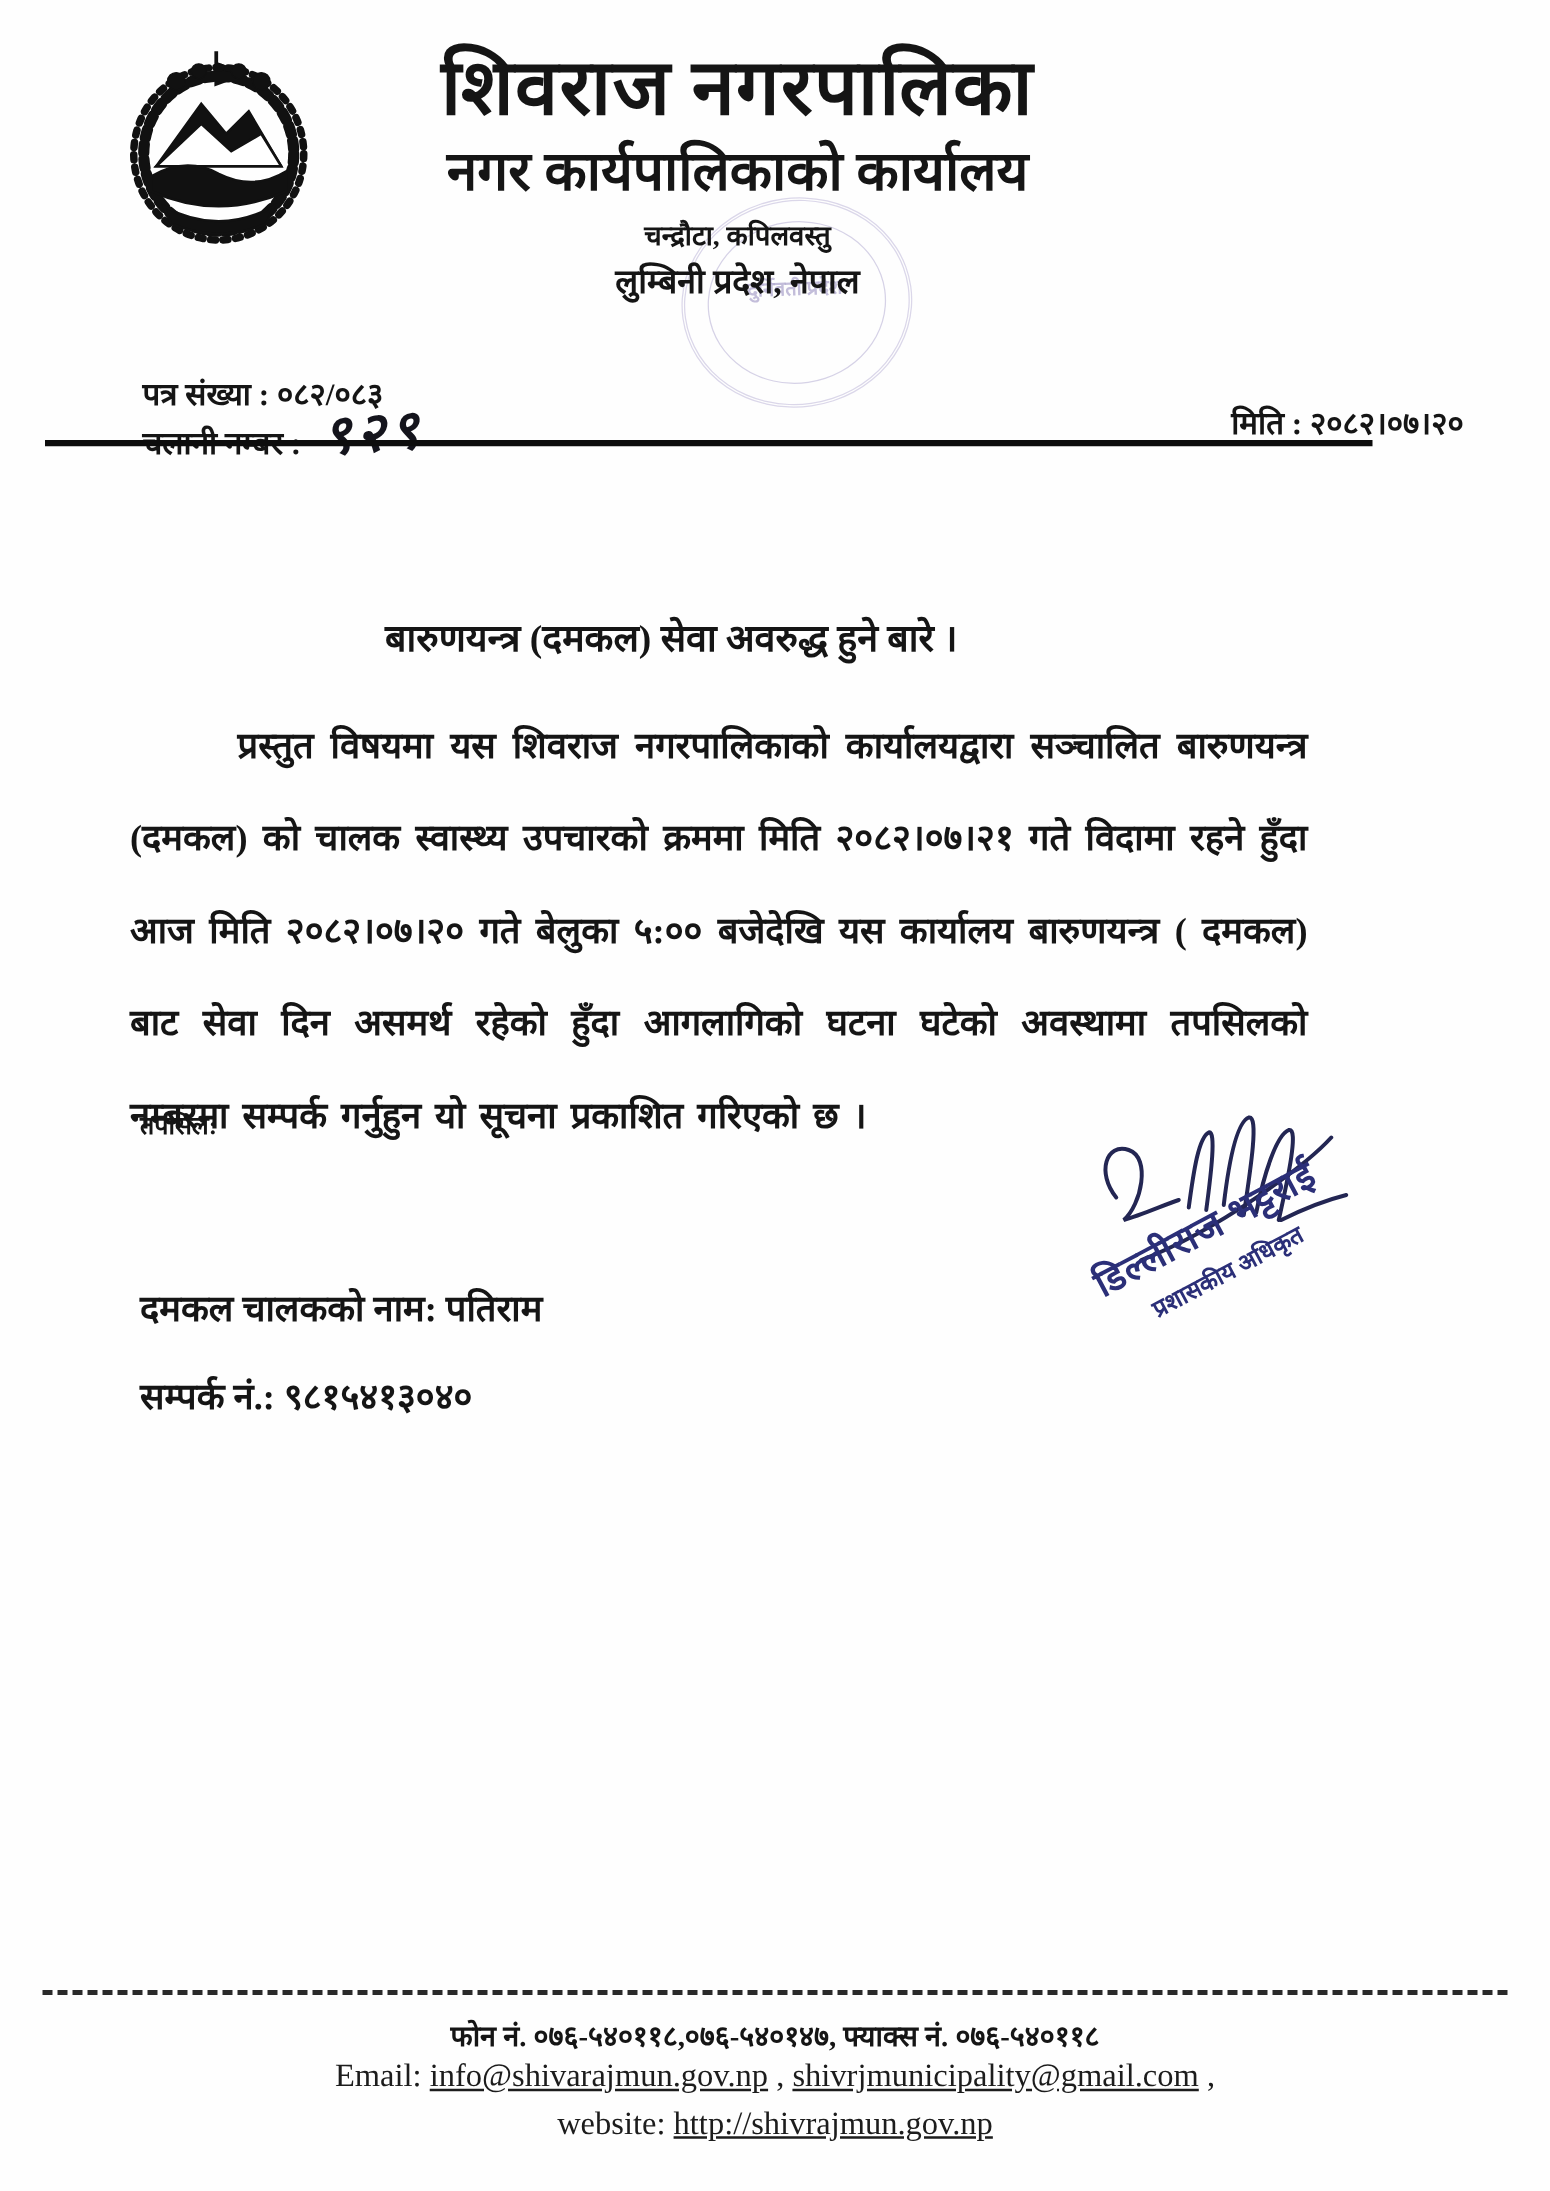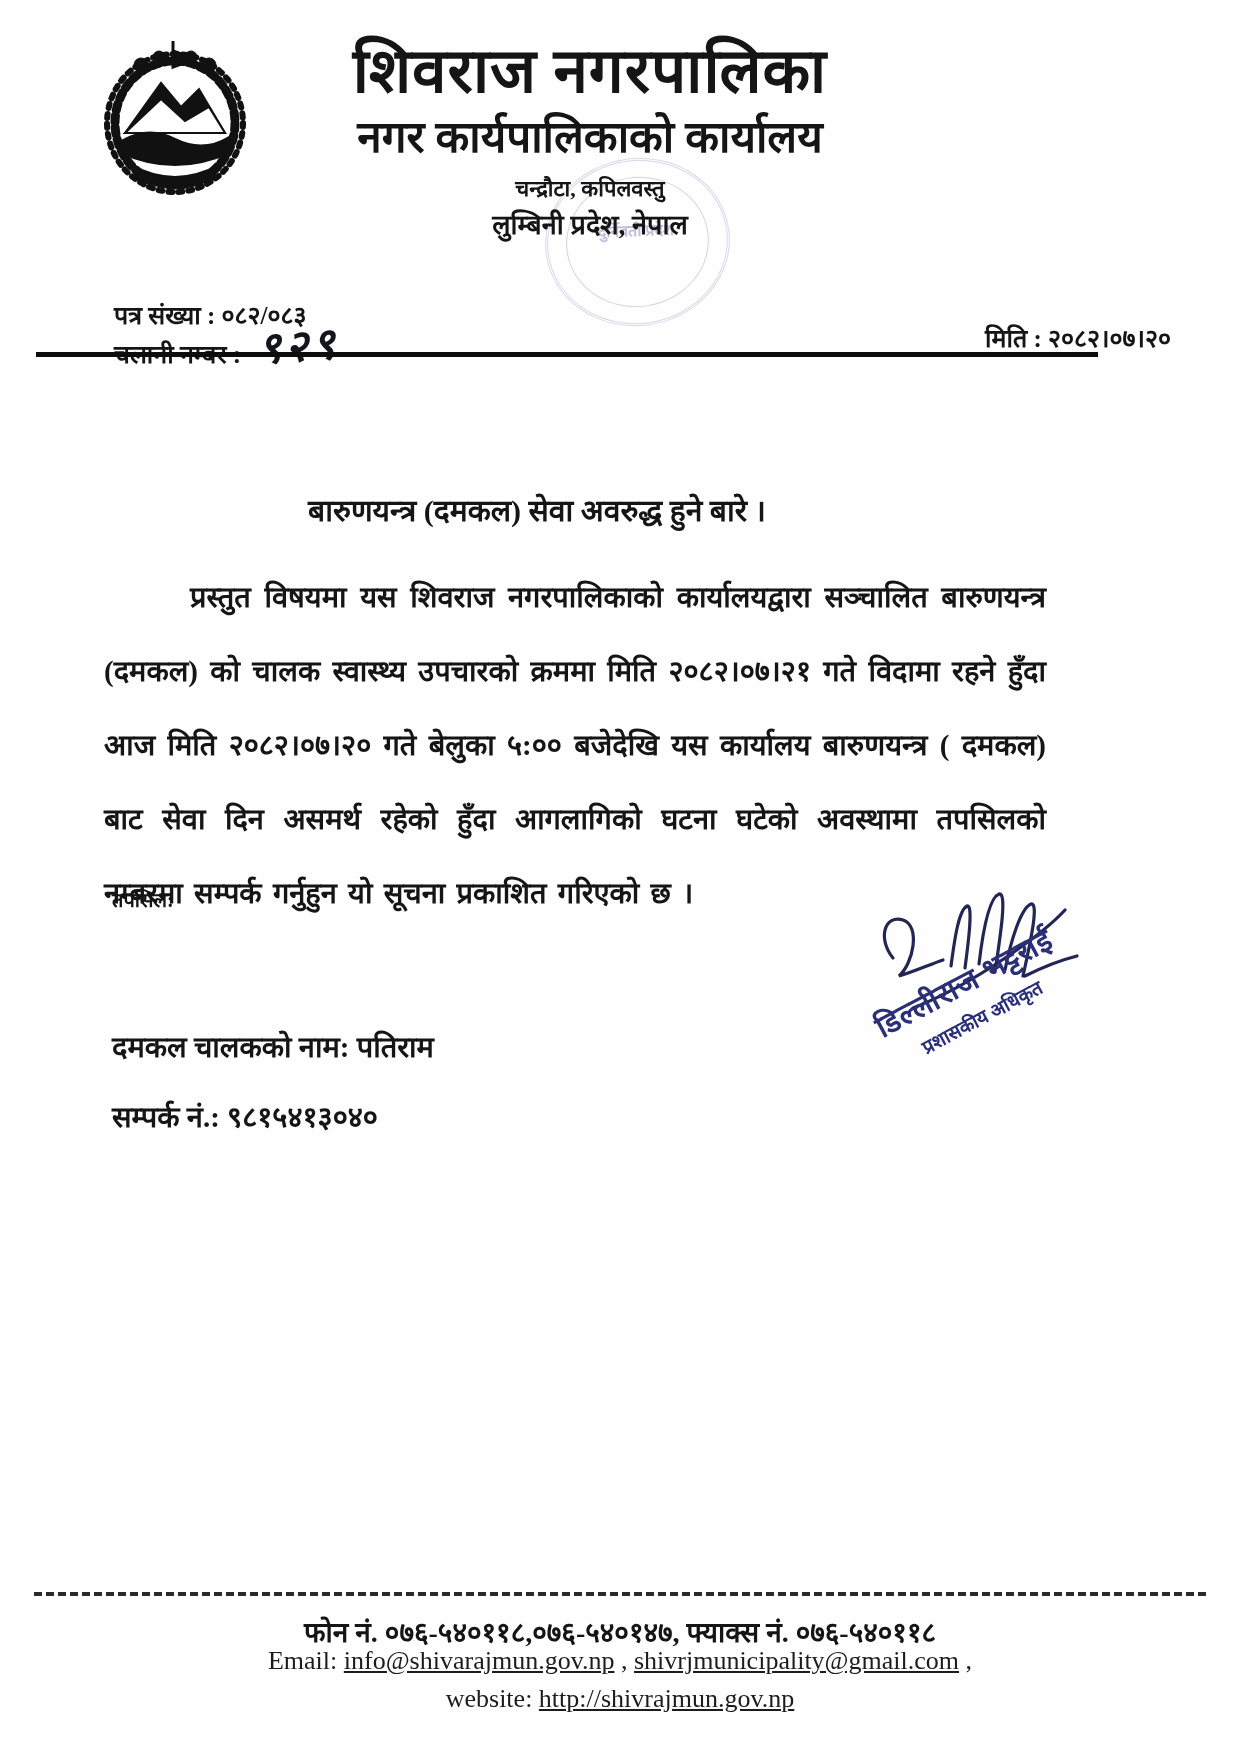--- a/index.html
+++ b/index.html
@@ -60,21 +60,21 @@
   .sig-stamp {
     position:absolute; left:842px; top:972px; width:266px; height:96px;
     transform:rotate(-28deg); transform-origin:40% 40%;
     text-align:center; color:#2b2f78;
   }
   .sig-name  { font-size:30px; font-weight:bold; letter-spacing:1px; white-space:nowrap; }
   .sig-title { font-size:19px; font-weight:bold; margin-top:6px; white-space:nowrap; }
   
   .foot-dash { position:absolute; left:34px; top:1592px; width:1172px; border-top:4px dashed #2a2a2a; }
   .foot-phone { position:absolute; left:0; top:1612px; width:1240px; text-align:center;
-                font-size:28px; font-weight:bold; }
+                font-size:23px; font-weight:bold; }
   .foot-email, .foot-web {
     position:absolute; left:0; width:1240px; text-align:center;
     font-size:26px; color:#1c1c1c; font-family:"Liberation Serif",serif;
   }
   .foot-email { top:1646px; }
   .foot-web   { top:1684px; }
   .doc-link { color:#1c1c1c; text-decoration:underline; cursor:pointer; }
   .plain { text-decoration:none; }
 </style>
 </head>

